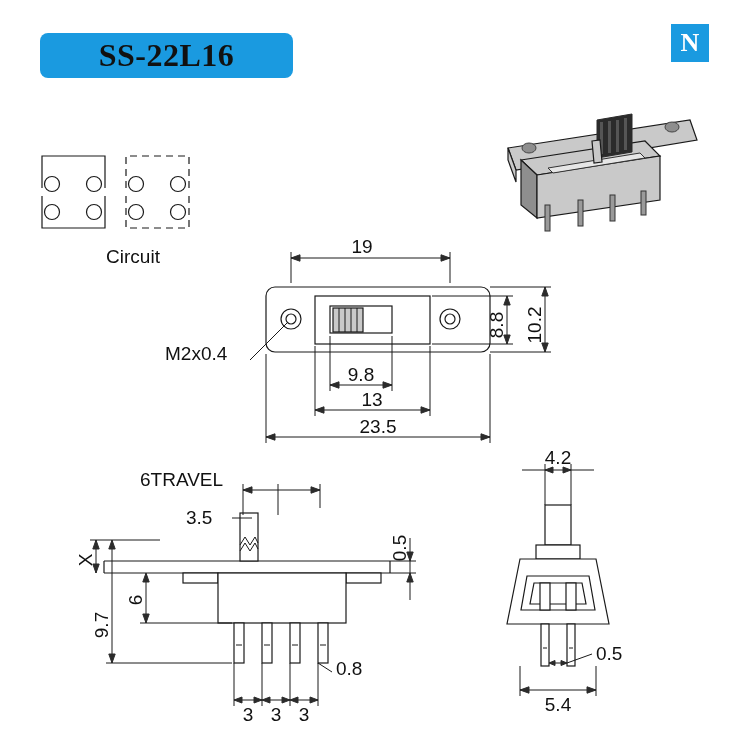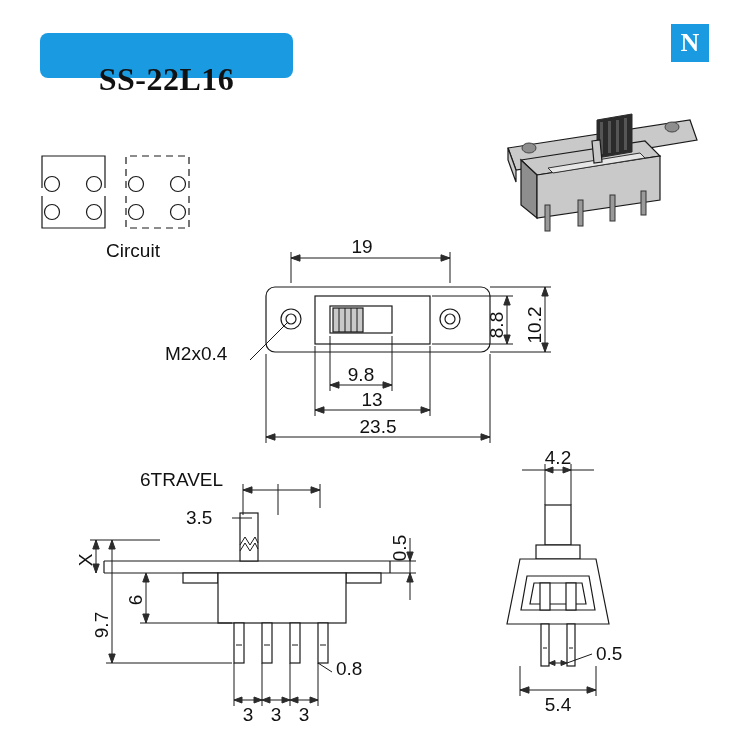--- a/index.html
+++ b/index.html
@@ -8,21 +8,21 @@
 
   
   .title-badge{
     position:absolute;left:40px;top:33px;width:253px;height:45px;
     background:#1a9ae0;border-radius:8px;
   }
   .title-text{
     position:absolute;left:40px;top:33px;width:253px;height:45px;
     display:flex;align-items:center;justify-content:center;
     font-family:"Liberation Serif",serif;font-weight:bold;font-size:32px;
-    color:#111;letter-spacing:0.5px;margin-top:24px;
+    color:#111;letter-spacing:0.5px;
   }
 
   
   .logo{position:absolute;right:26px;top:24px;width:38px;height:38px;background:#1a9ae0;}
   .logo span{
     display:block;width:100%;height:100%;color:#fff;font-size:26px;font-weight:bold;
     font-family:"Liberation Serif",serif;text-align:center;line-height:38px;
   }
 
   
@@ -33,21 +33,21 @@
   .dim{stroke:#1a1a1a;stroke-width:1;fill:none;}
   .fillw{fill:#ffffff;stroke:#1a1a1a;stroke-width:1.2;}
   .fillg{fill:#c9c9c9;stroke:#1a1a1a;stroke-width:1.2;}
   .filld{fill:#8e8e8e;stroke:#1a1a1a;stroke-width:1.2;}
   .fillk{fill:#2b2b2b;stroke:#2b2b2b;stroke-width:1;}
   text{font-family:"Liberation Sans",sans-serif;fill:#111;}
   .t19{font-size:19px;}
 
   
   .circuit-label{
-    position:absolute;left:68px;top:240px;width:130px;text-align:center;
+    position:absolute;left:68px;top:246px;width:130px;text-align:center;
     font-size:19px;color:#111;
   }
 </style>
 </head>
 <body>
 
 <div class="sheet">
 
   <div class="title-badge"></div>
   <div class="title-text">SS-22L16</div>

